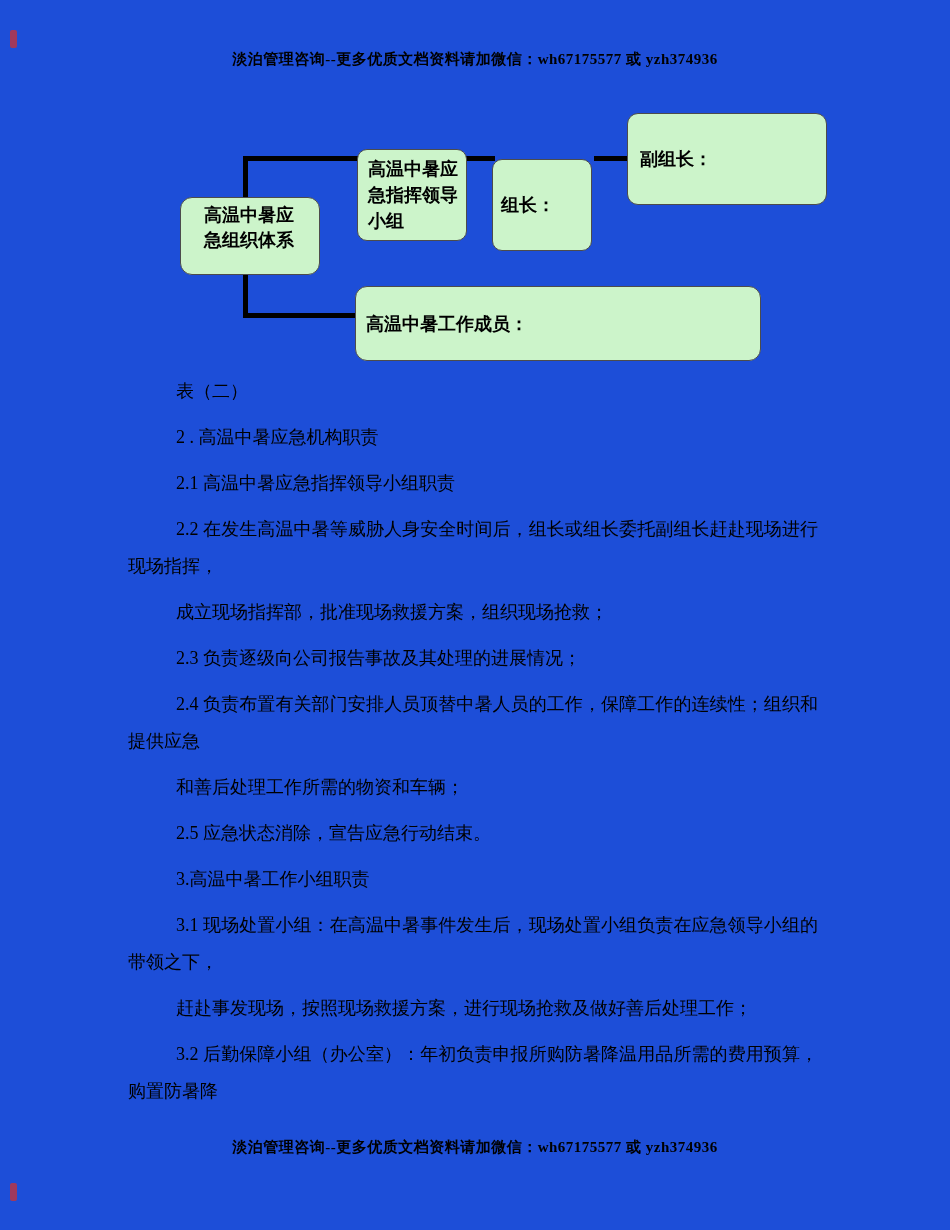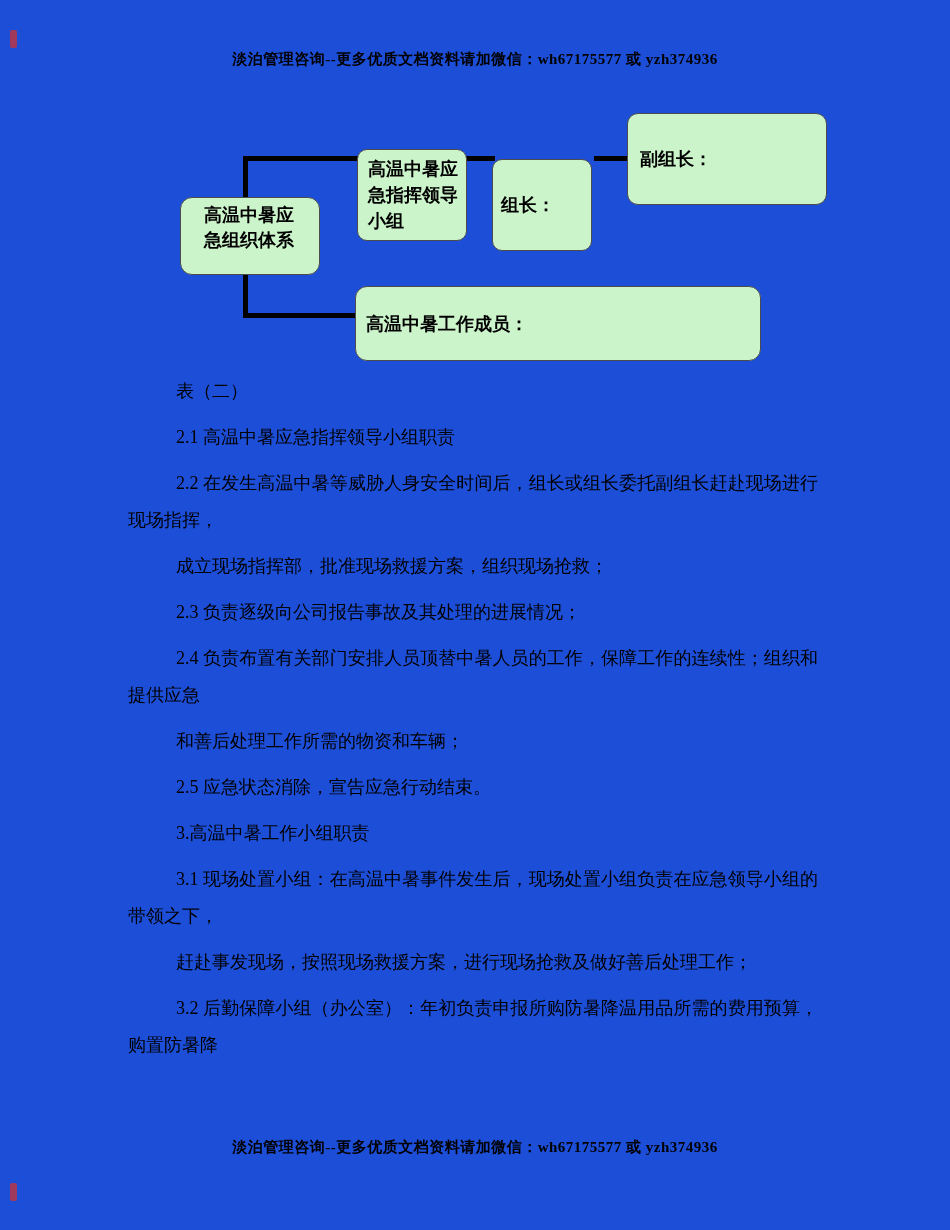--- a/index.html
+++ b/index.html
@@ -134,20 +134,21 @@
 
     <div class="gbox root">高温中暑应急组织体系</div>
     <div class="gbox leader-group">高温中暑应急指挥领导小组</div>
     <div class="gbox leader">组长：</div>
     <div class="gbox deputy">副组长：</div>
     <div class="gbox members">高温中暑工作成员：</div>
   </div>
 
   <div class="body-text">
       <p>表（二）</p>
+      <p>2 . 高温中暑应急机构职责</p>
       <p>2.1 高温中暑应急指挥领导小组职责</p>
       <p>2.2 在发生高温中暑等威胁人身安全时间后，组长或组长委托副组长赶赴现场进行现场指挥，</p>
       <p>成立现场指挥部，批准现场救援方案，组织现场抢救；</p>
       <p>2.3 负责逐级向公司报告事故及其处理的进展情况；</p>
       <p>2.4 负责布置有关部门安排人员顶替中暑人员的工作，保障工作的连续性；组织和提供应急</p>
       <p>和善后处理工作所需的物资和车辆；</p>
       <p>2.5 应急状态消除，宣告应急行动结束。</p>
       <p>3.高温中暑工作小组职责</p>
       <p>3.1 现场处置小组：在高温中暑事件发生后，现场处置小组负责在应急领导小组的带领之下，</p>
       <p>赶赴事发现场，按照现场救援方案，进行现场抢救及做好善后处理工作；</p>

